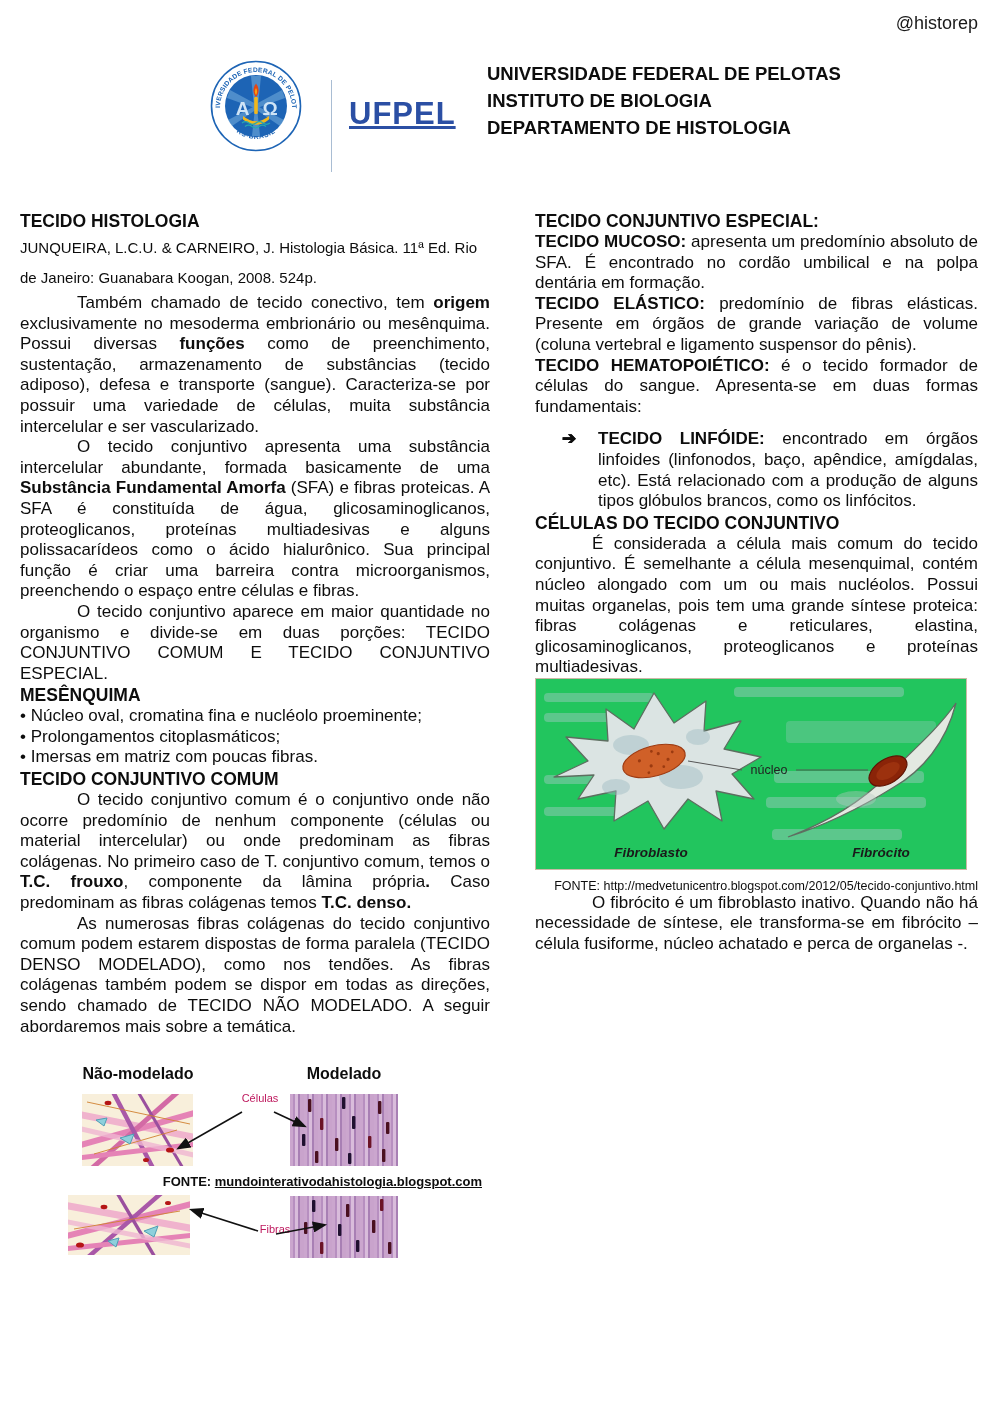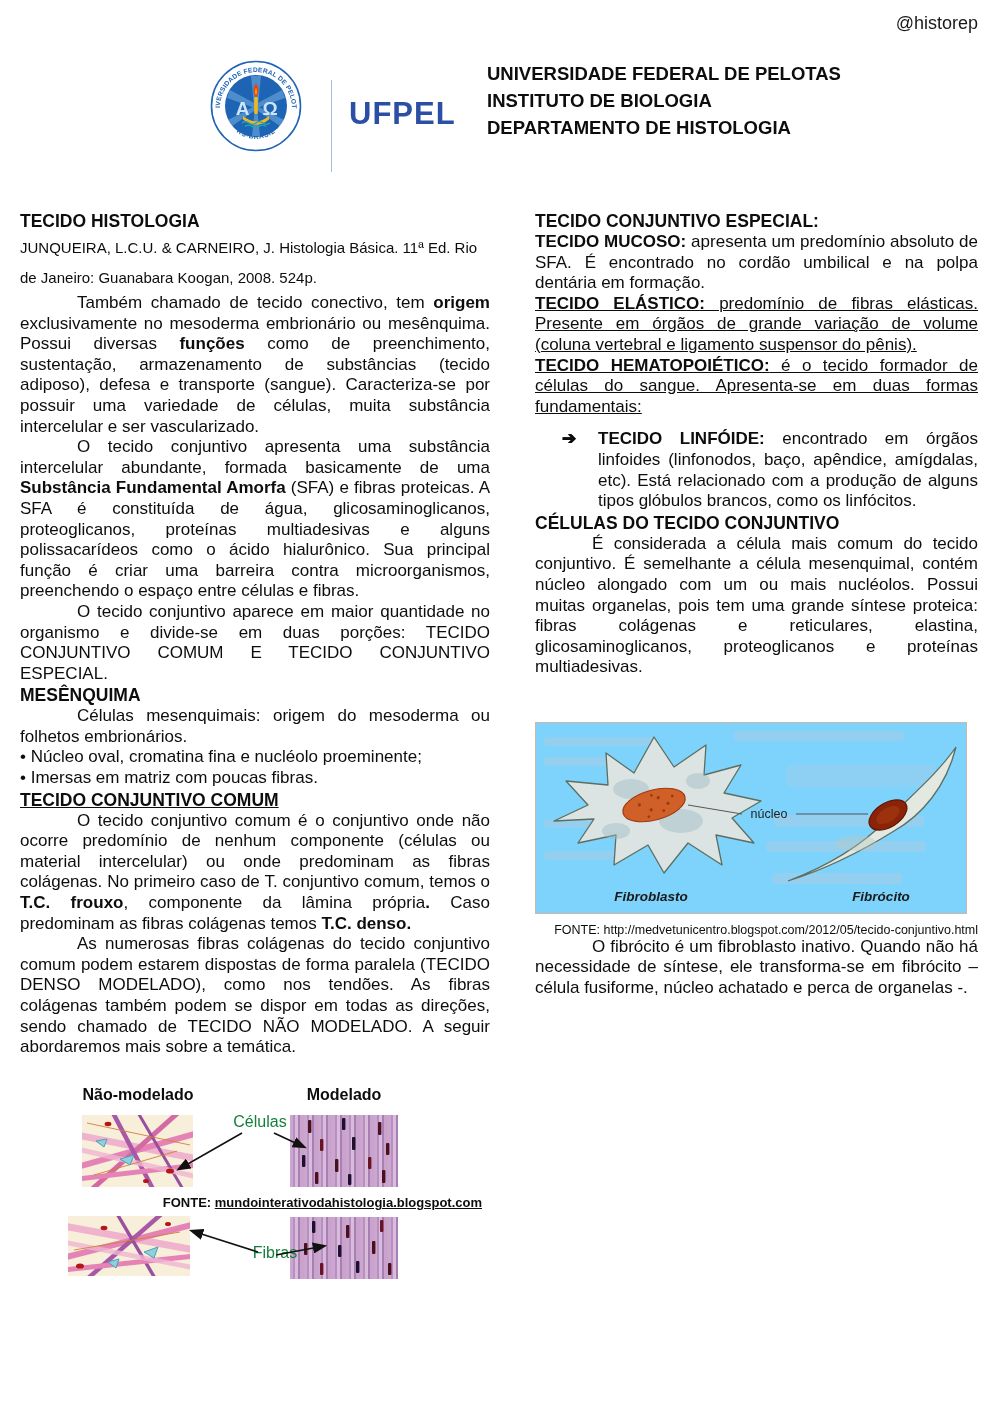--- a/index.html
+++ b/index.html
@@ -4,46 +4,46 @@
 <style>
   html,body{margin:0;padding:0;}
   body{
     width:1000px;height:1414px;position:relative;background:#ffffff;
     font-family:"Liberation Sans", sans-serif;color:#111;overflow:hidden;
   }
   .handle{position:absolute;top:13px;right:22px;font-size:18px;color:#1a1a1a;}
   
   .seal{position:absolute;left:210px;top:60px;}
   .logo-divider{position:absolute;left:331px;top:80px;width:1px;height:92px;background:#a9bdd3;}
-  .ufpel-word{position:absolute;left:349px;top:96px;font-size:31px;font-weight:bold;color:#2b4fa4;letter-spacing:1px;}
+  .ufpel-word{position:absolute;left:349px;top:96px;font-size:31px;font-weight:bold;color:#2b4fa4;letter-spacing:1px;text-decoration:underline;}
   .header-lines{position:absolute;left:487px;top:60px;}
   .header-lines div{font-size:18.5px;font-weight:bold;line-height:27px;color:#0d0d0d;}
   
   .col{position:absolute;top:210px;}
   .col-left{left:20px;width:470px;}
   .col-right{left:535px;width:443px;}
   h2.sec{font-size:17.5px;font-weight:bold;margin:0;line-height:22px;color:#0d0d0d;}
   p.body{font-size:17px;line-height:20.6px;text-align:justify;margin:0;color:#0d0d0d;}
   p.indent{text-indent:57px;}
   p.citation{font-size:15px;line-height:30px;margin:1px 0 0 0;color:#0d0d0d;}
   .mt5{margin-top:5px;}.mt9{margin-top:9px;}.mt12{margin-top:12px;}
-  .mt13{margin-top:13px;}.mt14{margin-top:14px;text-decoration:underline;}.mt15{margin-top:15px;}
+  .mt13{margin-top:13px;}.mt14{margin-top:14px;}.mt15{margin-top:15px;}
   .mt17{margin-top:17px;}.mt21{margin-top:21px;}.mt28{margin-top:28px;}
   .abullet{position:relative;padding-left:63px;font-size:17px;line-height:20.6px;text-align:justify;color:#0d0d0d;}
   .abullet .arr{position:absolute;left:27px;top:0;font-weight:bold;}
   
   .fig1{position:relative;width:470px;height:204px;margin-top:26px;}
   .fig1 .img{position:absolute;}
   .fig1 .flabel{position:absolute;font-weight:bold;font-size:16px;text-align:center;color:#0d0d0d;}
-  .fig1 .plabel{position:absolute;font-size:16px;text-align:center;color:#15803d;}
+  .fig1 .plabel{position:absolute;font-size:11px;text-align:center;color:#be185d;}
   .fig1 .fonte{position:absolute;right:8px;top:111px;font-size:13px;font-weight:bold;color:#0d0d0d;}
   .fig1 .fonte a{color:#0d0d0d;text-decoration:underline;}
   .fig1 .arrows{position:absolute;left:0;top:0;pointer-events:none;}
   
-  .fig2{position:relative;width:430px;height:190px;margin-top:44px;background:#7dd3fc;border:1px solid #cbb9a6;overflow:hidden;}
+  .fig2{position:relative;width:430px;height:190px;background:#22c55e;border:1px solid #cbb9a6;overflow:hidden;}
   .caption2{font-size:12.5px;margin:9px 0 0 0;text-align:right;color:#0d0d0d;}
 </style>
 </head>
 <body>
 
 <div class="handle">@historep</div>
 
 <svg class="seal" width="92" height="92" viewBox="0 0 92 92">
   <circle cx="46" cy="46" r="44.5" fill="#ffffff" stroke="#1d64b5" stroke-width="1.6"></circle>
   <defs>
@@ -84,22 +84,22 @@
   <div>DEPARTAMENTO DE HISTOLOGIA</div>
 </div>
 
 <div class="col col-left">
   <h2 class="sec">TECIDO HISTOLOGIA</h2>
   <p class="citation">JUNQUEIRA, L.C.U. &amp; CARNEIRO, J. Histologia Básica. 11ª Ed. Rio de Janeiro: Guanabara Koogan, 2008. 524p.</p>
   <p class="body indent mt5"><span>Também chamado de tecido conectivo, tem </span><span style="font-weight: bold;">origem</span><span> exclusivamente no mesoderma embrionário ou mesênquima. Possui diversas </span><span style="font-weight: bold;">funções</span><span> como de preenchimento, sustentação, armazenamento de substâncias (tecido adiposo), defesa e transporte (sangue). Caracteriza-se por possuir uma variedade de células, muita substância intercelular e ser vascularizado.</span></p>
   <p class="body indent"><span>O tecido conjuntivo apresenta uma substância intercelular abundante, formada basicamente de uma </span><span style="font-weight: bold;">Substância Fundamental Amorfa</span><span> (SFA) e fibras proteicas. A SFA é constituída de água, glicosaminoglicanos, proteoglicanos, proteínas multiadesivas e alguns polissacarídeos como o ácido hialurônico. Sua principal função é criar uma barreira contra microorganismos, preenchendo o espaço entre células e fibras.</span></p>
   <p class="body indent"><span>O tecido conjuntivo aparece em maior quantidade no organismo e divide-se em duas porções: TECIDO CONJUNTIVO COMUM E TECIDO CONJUNTIVO ESPECIAL.</span></p>
   <h2 class="sec mt17">MESÊNQUIMA</h2>
-  <p class="body indent">Células mesenquimais: origem do mesoderma ou folhetos embrionários.</p>
   <p class="body">• Núcleo oval, cromatina fina e nucléolo proeminente;</p>
+  <p class="body">• Prolongamentos citoplasmáticos;</p>
   <p class="body">• Imersas em matriz com poucas fibras.</p>
   <h2 class="sec mt14">TECIDO CONJUNTIVO COMUM</h2>
   <p class="body indent"><span>O tecido conjuntivo comum é o conjuntivo onde não ocorre predomínio de nenhum componente (células ou material intercelular) ou onde predominam as fibras colágenas. No primeiro caso de T. conjuntivo comum, temos o </span><span style="font-weight: bold;">T.C. frouxo</span><span>, componente da lâmina própria</span><span style="font-weight: bold;">.</span><span> Caso predominam as fibras colágenas temos </span><span style="font-weight: bold;">T.C. denso.</span></p>
   <p class="body indent"><span>As numerosas fibras colágenas do tecido conjuntivo comum podem estarem dispostas de forma paralela (TECIDO DENSO MODELADO), como nos tendões. As fibras colágenas também podem se dispor em todas as direções, sendo chamado de TECIDO NÃO MODELADO. A seguir abordaremos mais sobre a temática.</span></p>
 
   <div class="fig1">
     <div class="flabel" style="left:62px;top:2px;width:112px;">Não-modelado</div>
     <div class="flabel" style="left:270px;top:2px;width:108px;">Modelado</div>
 
     <svg class="img" style="left:62px;top:31px;" width="111" height="72" viewBox="0 0 111 72">

